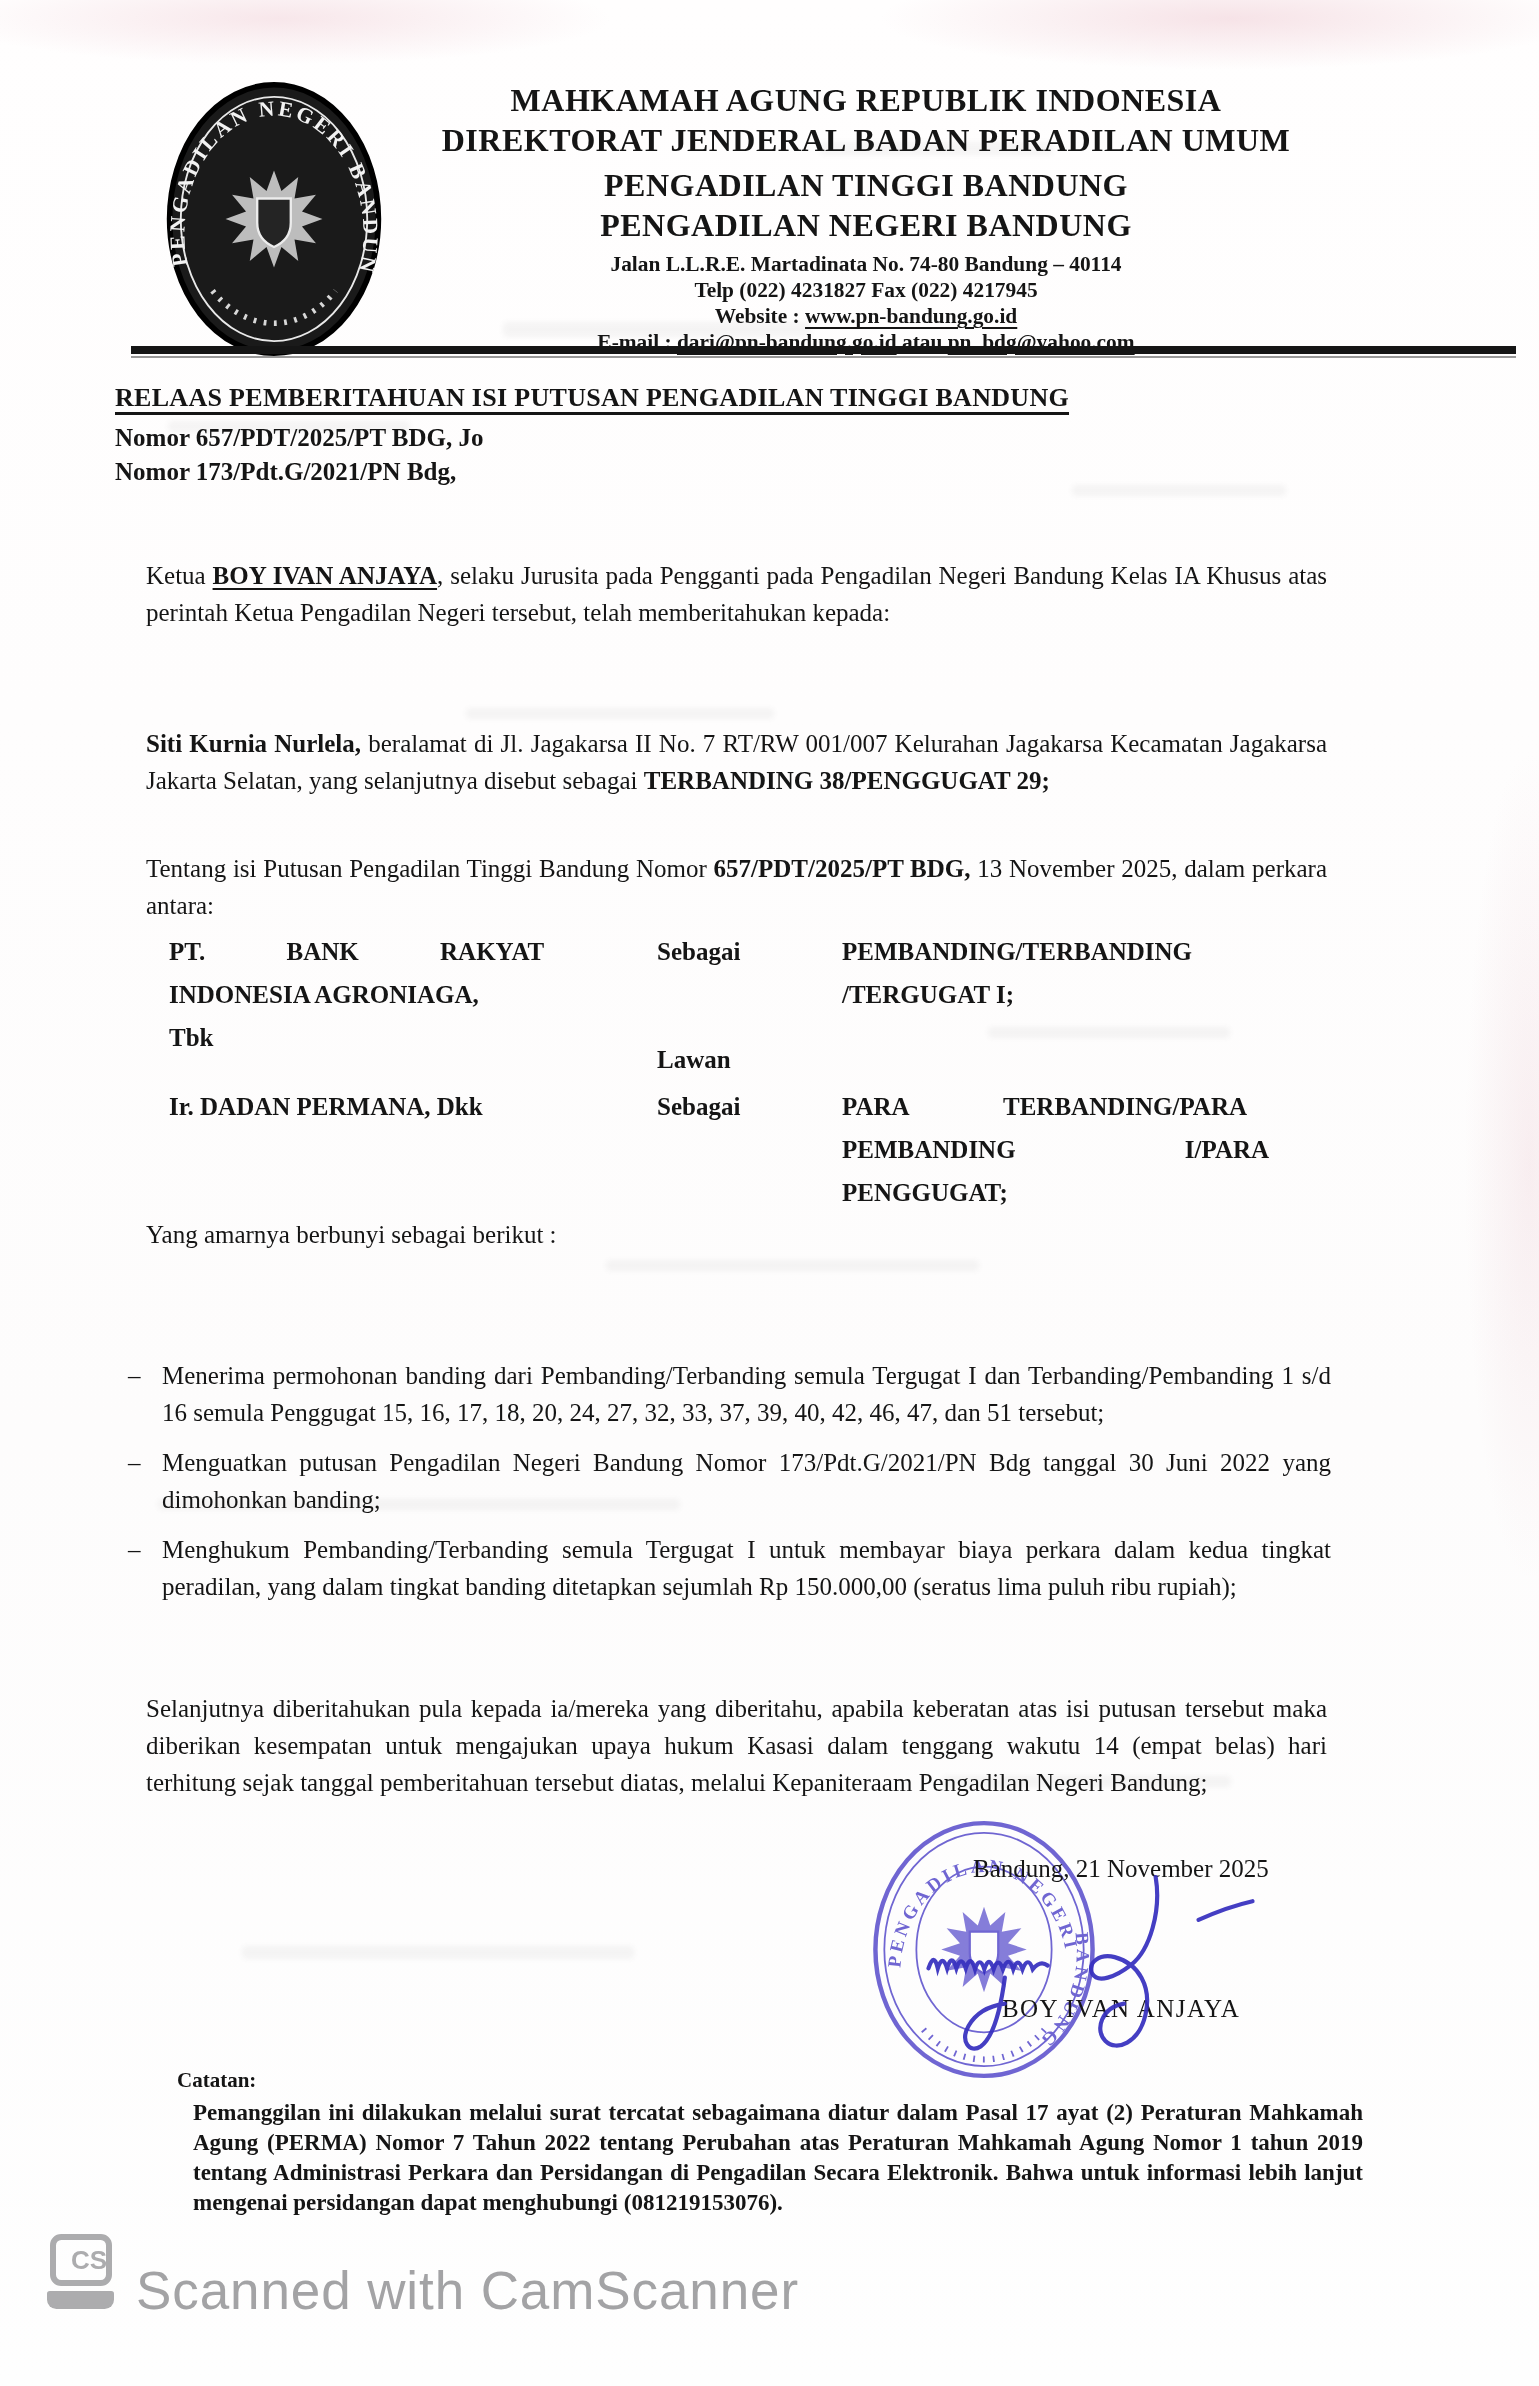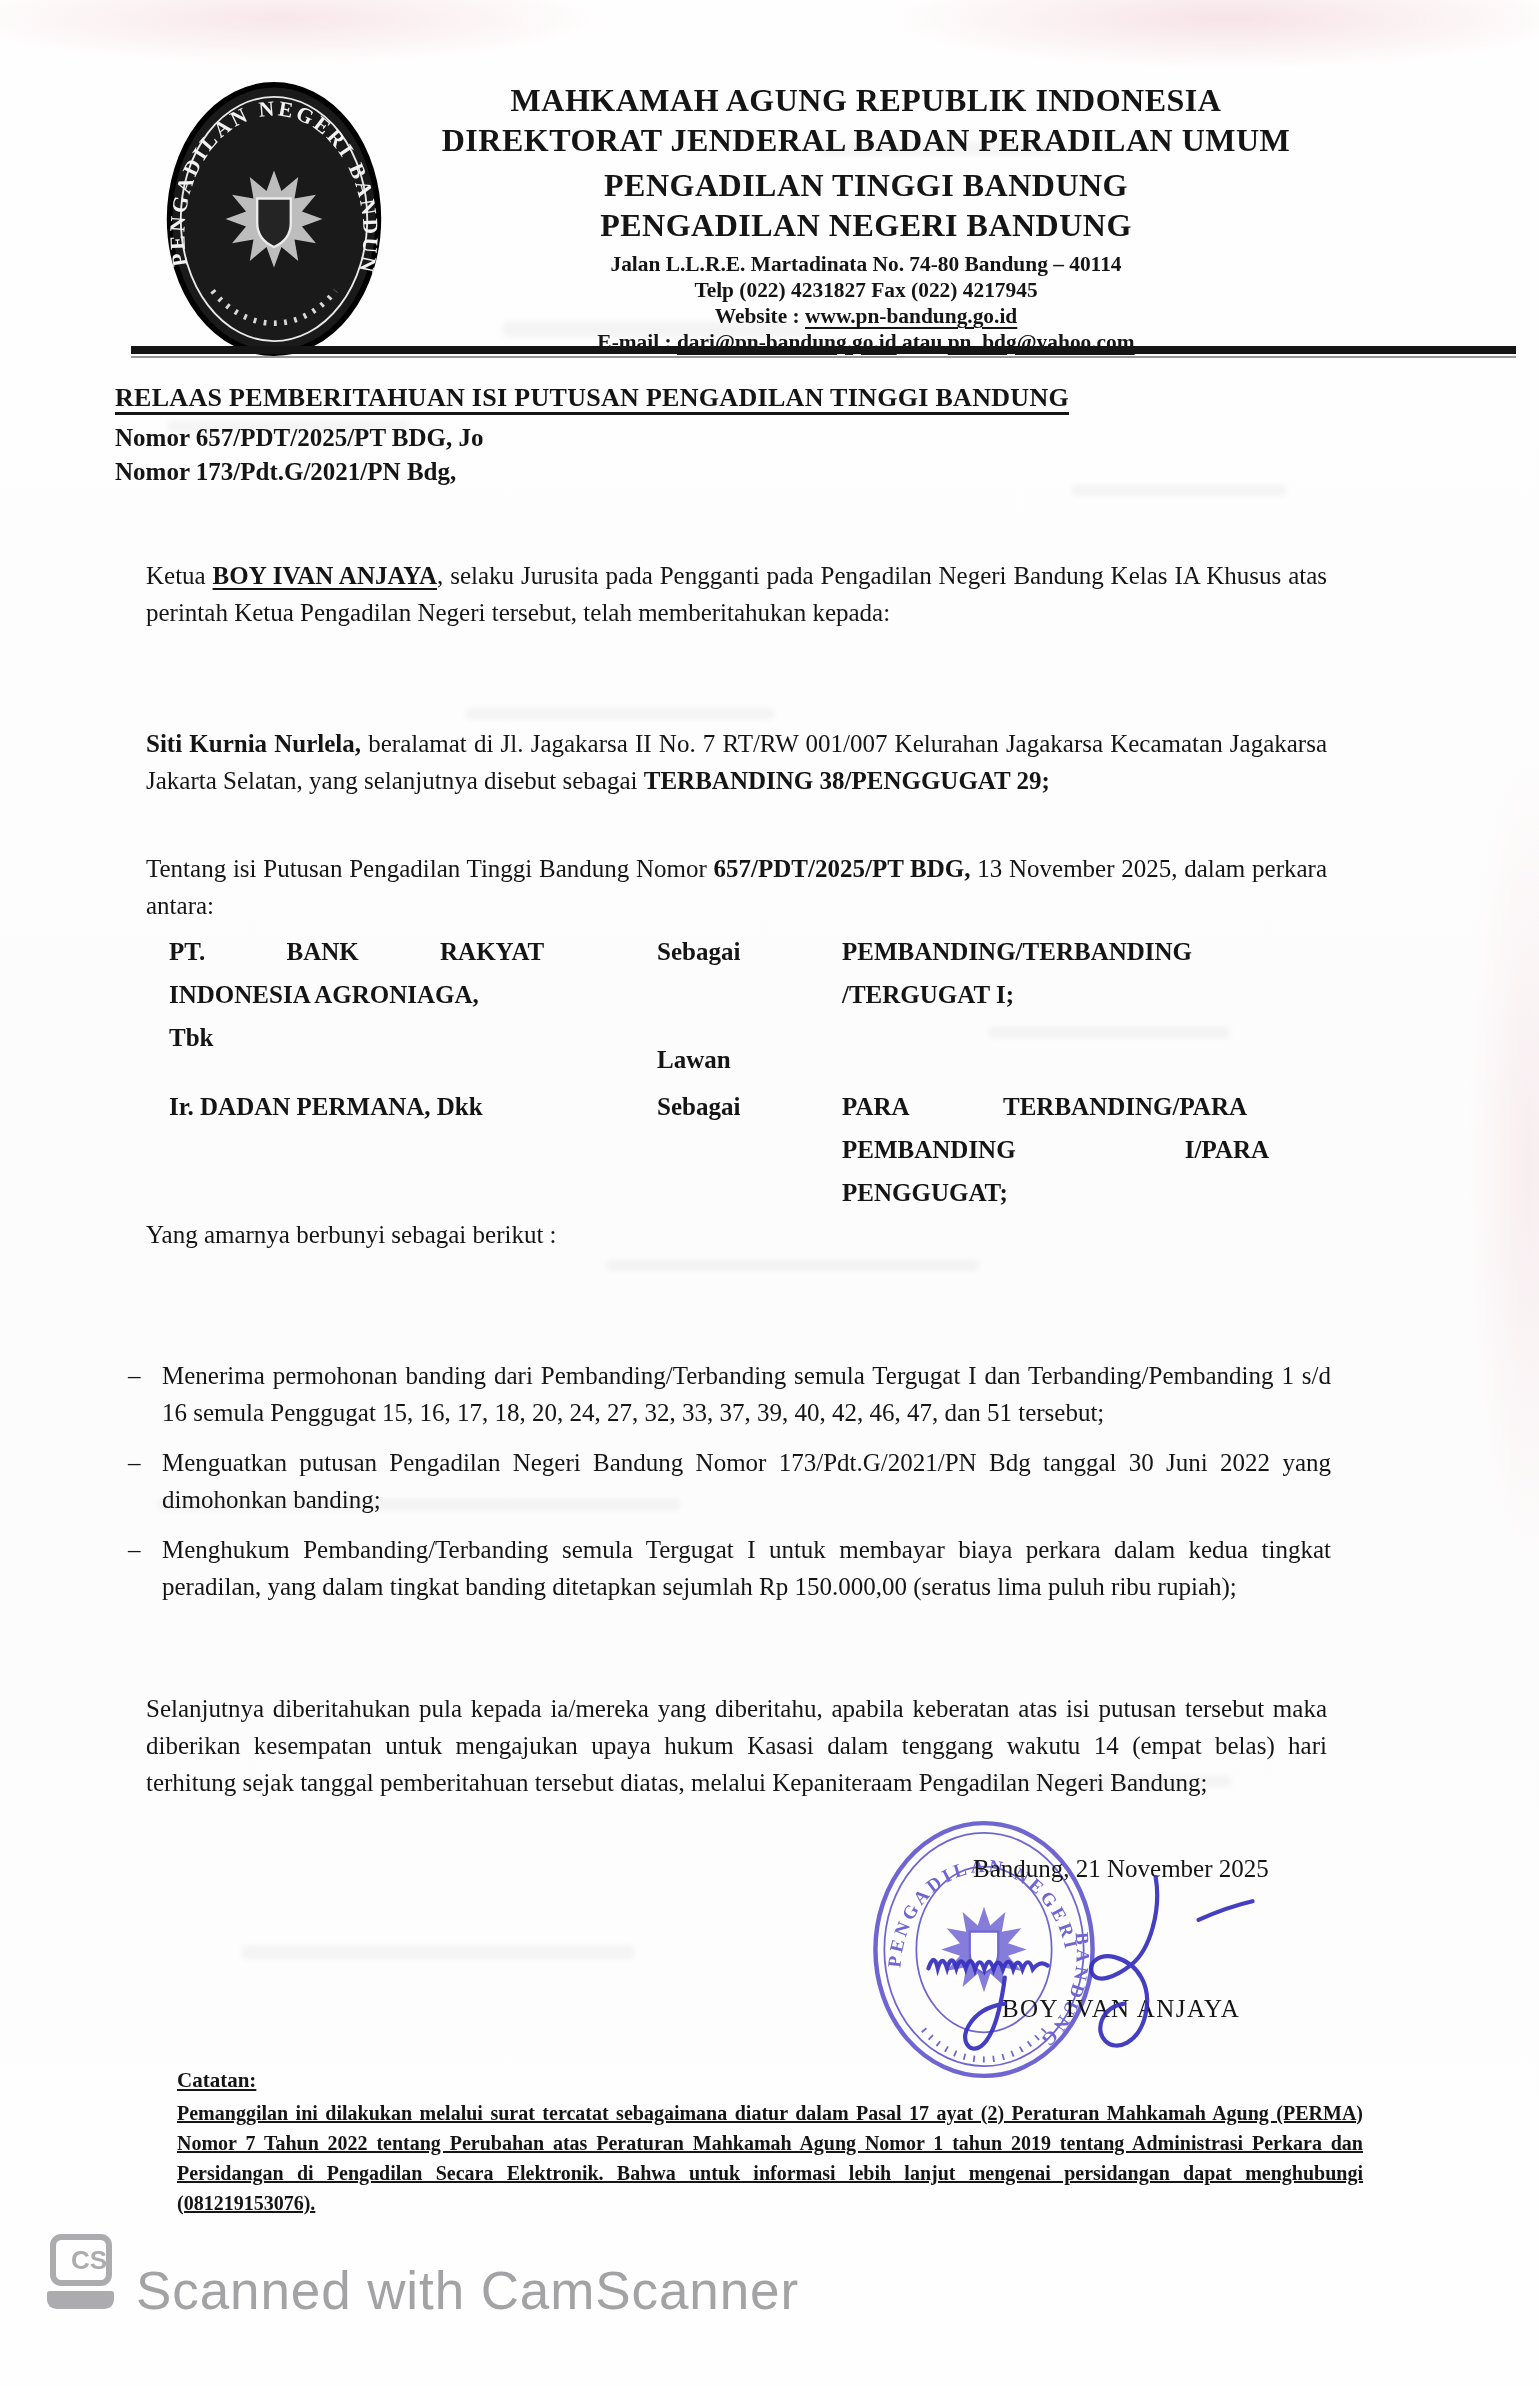--- a/index.html
+++ b/index.html
@@ -58,23 +58,23 @@
   .amar-item { position:relative; padding-left:34px; font-size:25px; line-height:37px; text-align:justify; margin:0 0 13px 0; }
   .amar-item .dash { position:absolute; left:0; top:0; }
 
   
   .sig-stamp { position:absolute; left:863px; top:1816px; width:242px; height:267px; opacity:.8; mix-blend-mode:multiply; z-index:1; }
   .sig-date { position:absolute; left:973px; top:1855px; font-size:25px; z-index:3; }
   .sig-script { position:absolute; left:915px; top:1864px; width:351px; height:203px; z-index:4; opacity:.93; }
   .sig-name { position:absolute; left:1002px; top:1995px; font-size:25px; letter-spacing:1.4px; z-index:3; }
 
   
-  .note { position:absolute; left:177px; top:2066px; width:1186px;text-decoration:underline; }
+  .note { position:absolute; left:177px; top:2066px; width:1186px; }
   .note-head { font-weight:bold; font-size:21px; line-height:29px; }
-  .note-body { font-weight:bold; font-size:20px; line-height:30px; text-align:justify; margin-top:2.8px; }
+  .note-body { font-weight:bold; font-size:23px; line-height:30px; text-align:justify; margin-top:2.8px;margin-left:16px; }
 
   
   .cs-icon { position:absolute; left:50px; top:2234px; width:69px; }
   .cs-box { box-sizing:border-box; width:62px; height:52px; border:6.5px solid #acacae; border-radius:11.2px;
             display:flex; align-items:center; justify-content:center;
             font-family:"Liberation Sans", sans-serif; font-weight:bold; font-size:26px; color:#acacae;padding-left:16px; }
   .cs-base { width:67px; height:18.6px; background:#acacae; border-radius:2.8px 2.8px 9.3px 9.3px; margin-top:4.7px; margin-left:-2.8px; }
   .cs-text { position:absolute; left:136px; top:2260px; font-family:"Liberation Sans", sans-serif;
              font-size:53px; color:#a3a3a5; letter-spacing:0.9px; white-space:nowrap;text-align:right; }
 </style>

